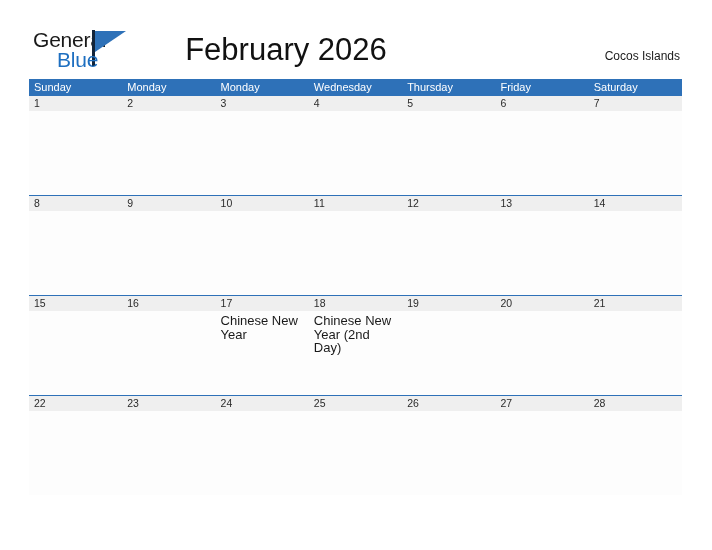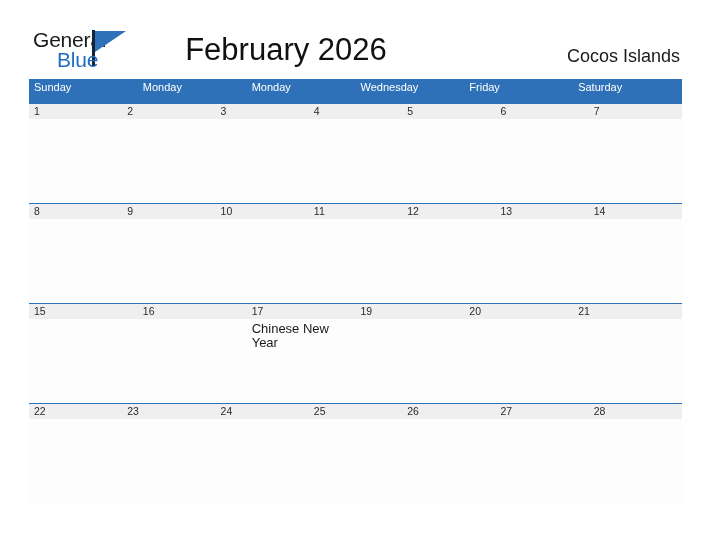--- a/index.html
+++ b/index.html
@@ -90,38 +90,38 @@
     font-family: "Liberation Sans", sans-serif;
     font-weight: normal;
     margin: 0;
   }
 
   
   .region {
     position: absolute;
     right: 32px;
     top: 46px;
-    font-size: 18px;
+    font-size: 12px;
     line-height: 20px;
     color: #1a1a1a;
     text-align: right;
   }
 
   
   .calendar {
     position: absolute;
     left: 29px;
     top: 79px;
     width: 653px;
   }
 
   .weekdays {
     display: flex;
     width: 100%;
-    height: 25px;
+    height: 17px;
     background: #2e71b8;
   }
   .weekday {
     flex: 1 1 0;
     color: #ffffff;
     font-size: 11px;
     line-height: 17px;
     padding-left: 5px;
     box-sizing: border-box;
     overflow: hidden;
@@ -188,20 +188,21 @@
 
   </div>
 
   <div class="calendar">
 
     <div class="weekdays">
       <div class="weekday">Sunday</div>
       <div class="weekday">Monday</div>
       <div class="weekday">Monday</div>
       <div class="weekday">Wednesday</div>
+      <div class="weekday">Thursday</div>
       <div class="weekday">Friday</div>
       <div class="weekday">Saturday</div>
     </div>
 
     <div id="weeks-container">
         <div class="week first">
           <div class="day">
             <span class="day-number">1</span>
             <div class="day-events"></div>
           </div>
@@ -269,20 +270,26 @@
             <span class="day-number">16</span>
             <div class="day-events"></div>
           </div>
           <div class="day">
             <span class="day-number">17</span>
             <div class="day-events">
               <div class="event">Chinese New Year</div>
             </div>
           </div>
           <div class="day">
+            <span class="day-number">18</span>
+            <div class="day-events">
+              <div class="event">Chinese New Year (2nd Day)</div>
+            </div>
+          </div>
+          <div class="day">
             <span class="day-number">19</span>
             <div class="day-events"></div>
           </div>
           <div class="day">
             <span class="day-number">20</span>
             <div class="day-events"></div>
           </div>
           <div class="day">
             <span class="day-number">21</span>
             <div class="day-events"></div>

